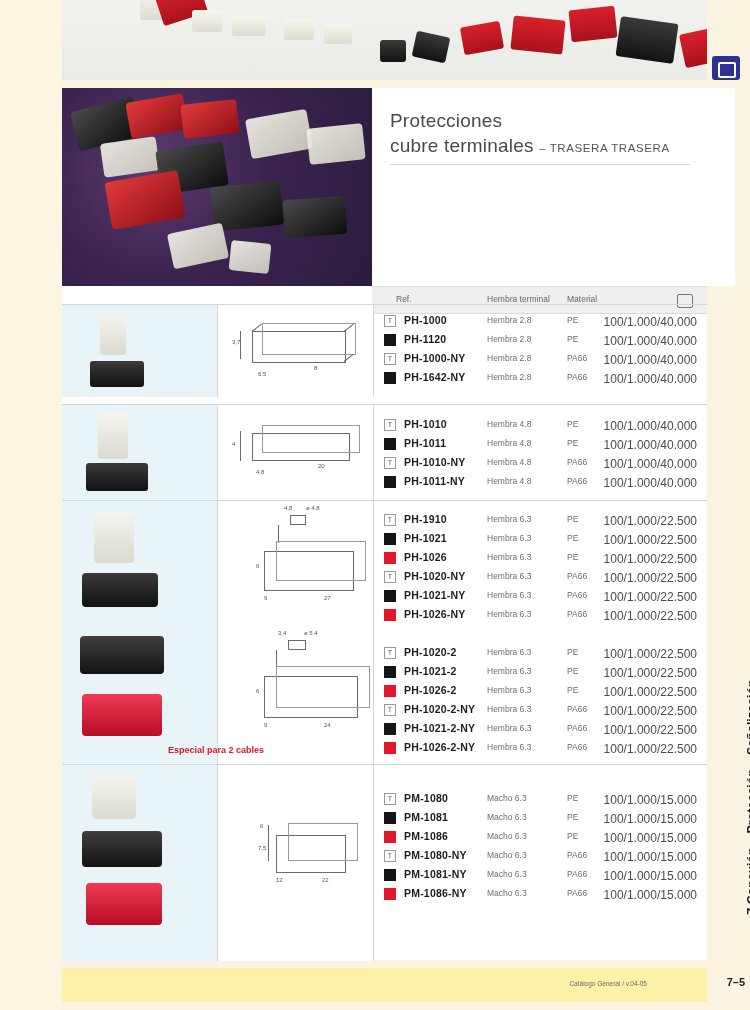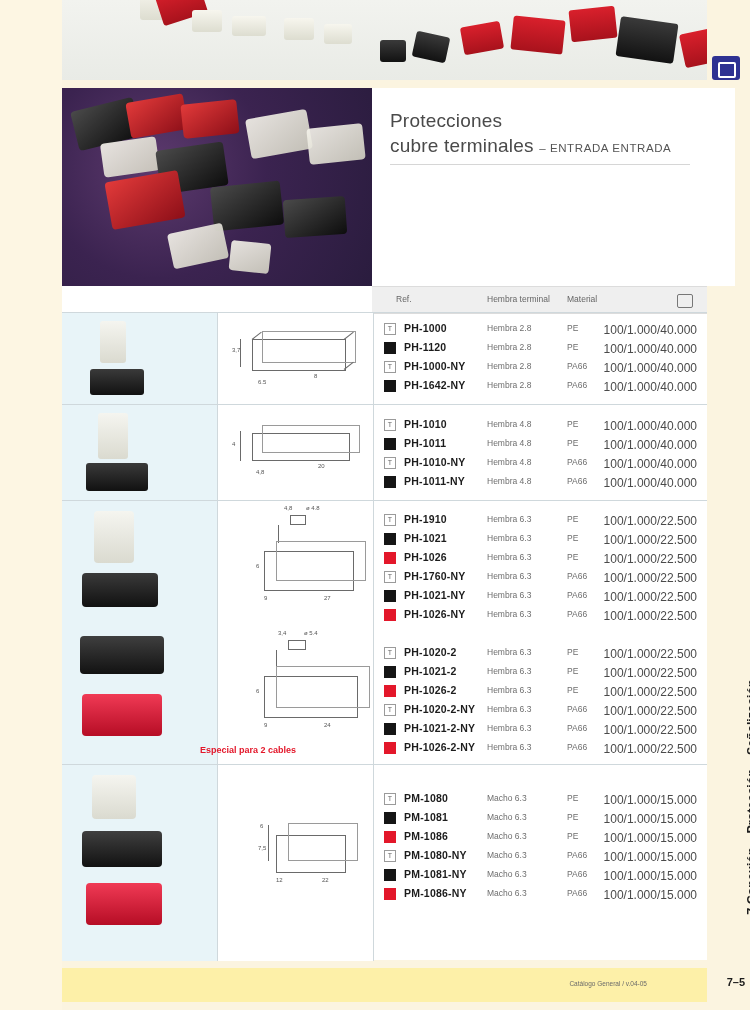--- a/index.html
+++ b/index.html
@@ -120,33 +120,33 @@
       <div class="pc blk" style="left:150px;top:96px;width:70px;height:44px;transform:rotate(-6deg);"></div>
       <div class="pc blk" style="left:222px;top:110px;width:62px;height:38px;transform:rotate(-4deg);"></div>
       <div class="pc wht" style="left:108px;top:140px;width:56px;height:36px;transform:rotate(-12deg);"></div>
       <div class="pc wht" style="left:168px;top:154px;width:40px;height:30px;transform:rotate(6deg);"></div>
     </div>
 
     <div class="titlebox">
       <div class="t1">Protecciones</div>
       <div class="t2">
         <span>cubre terminales</span>
-        <span class="sub">– ENTRADA ENTRADA</span>
+        <span class="sub">– TRASERA TRASERA</span>
       </div>
       <div class="rule"></div>
     </div>
 
     <div class="thead">
       <span class="th-ref">Ref.</span>
       <span class="th-serie">Hembra terminal</span>
       <span class="th-mat">Material</span>
       <span class="th-box"></span>
     </div>
 
-    <div class="group" style="top:224px;height:92px;">
+    <div class="group" style="top:216px;height:92px;">
       <div class="g-photo">
         <div class="pc wht" style="position:absolute;left:38px;top:8px;width:26px;height:42px;border-radius:3px;background:linear-gradient(180deg,#f6f5ef,#d9d8cc);"></div>
         <div class="pc" style="position:absolute;left:28px;top:56px;width:54px;height:26px;border-radius:3px;background:linear-gradient(180deg,#3a3a3a,#111);"></div>
       </div>
       <div class="g-draw">
         <div class="ln" style="left:22px;top:26px;width:1px;height:28px;"></div>
         <div class="dim" style="left:14px;top:34px;">3,7</div>
         <div class="box3d" style="left:34px;top:26px;width:92px;height:30px;border:1px solid #6a6a6a;"></div>
         <div class="box3d" style="left:44px;top:18px;width:92px;height:30px;border:1px solid #9a9a9a;"></div>
         <div class="ln" style="left:34px;top:26px;width:12px;height:1px;transform:rotate(-38deg);transform-origin:left;"></div>
@@ -268,21 +268,21 @@
         </div>
         <div class="row">
           <span class="chip red"></span>
           <span class="ref">PH-1026</span>
           <span class="serie">Hembra 6.3</span>
           <span class="mat">PE</span>
           <span class="pack">100/1.000/22.500</span>
         </div>
         <div class="row">
           <span class="chip">T</span>
-          <span class="ref">PH-1760-NY</span>
+          <span class="ref">PH-1020-NY</span>
           <span class="serie">Hembra 6.3</span>
           <span class="mat">PA66</span>
           <span class="pack">100/1.000/22.500</span>
         </div>
         <div class="row">
           <span class="chip black"></span>
           <span class="ref">PH-1021-NY</span>
           <span class="serie">Hembra 6.3</span>
           <span class="mat">PA66</span>
           <span class="pack">100/1.000/22.500</span>
@@ -305,21 +305,21 @@
       <div class="g-draw">
         <div class="dim" style="left:60px;top:2px;">3,4</div>
         <div class="dim" style="left:86px;top:2px;">ø 5.4</div>
         <div class="box3d" style="left:70px;top:12px;width:16px;height:8px;border:1px solid #6a6a6a;"></div>
         <div class="ln" style="left:58px;top:22px;width:1px;height:20px;"></div>
         <div class="box3d" style="left:46px;top:48px;width:92px;height:40px;border:1px solid #6a6a6a;"></div>
         <div class="box3d" style="left:58px;top:38px;width:92px;height:40px;border:1px solid #9a9a9a;"></div>
         <div class="dim" style="left:38px;top:60px;">6</div>
         <div class="dim" style="left:46px;top:94px;">9</div>
         <div class="dim" style="left:106px;top:94px;">24</div>
-        <div class="especial" style="left:-50px;top:117px;width:160px;text-align:center;">Especial para 2 cables</div>
+        <div class="especial" style="left:-50px;top:117px;width:160px;text-align:left;">Especial para 2 cables</div>
       </div>
       <div class="g-rows">
         <div style="height:15px;"></div>
         <div class="row">
           <span class="chip">T</span>
           <span class="ref">PH-1020-2</span>
           <span class="serie">Hembra 6.3</span>
           <span class="mat">PE</span>
           <span class="pack">100/1.000/22.500</span>
         </div>

